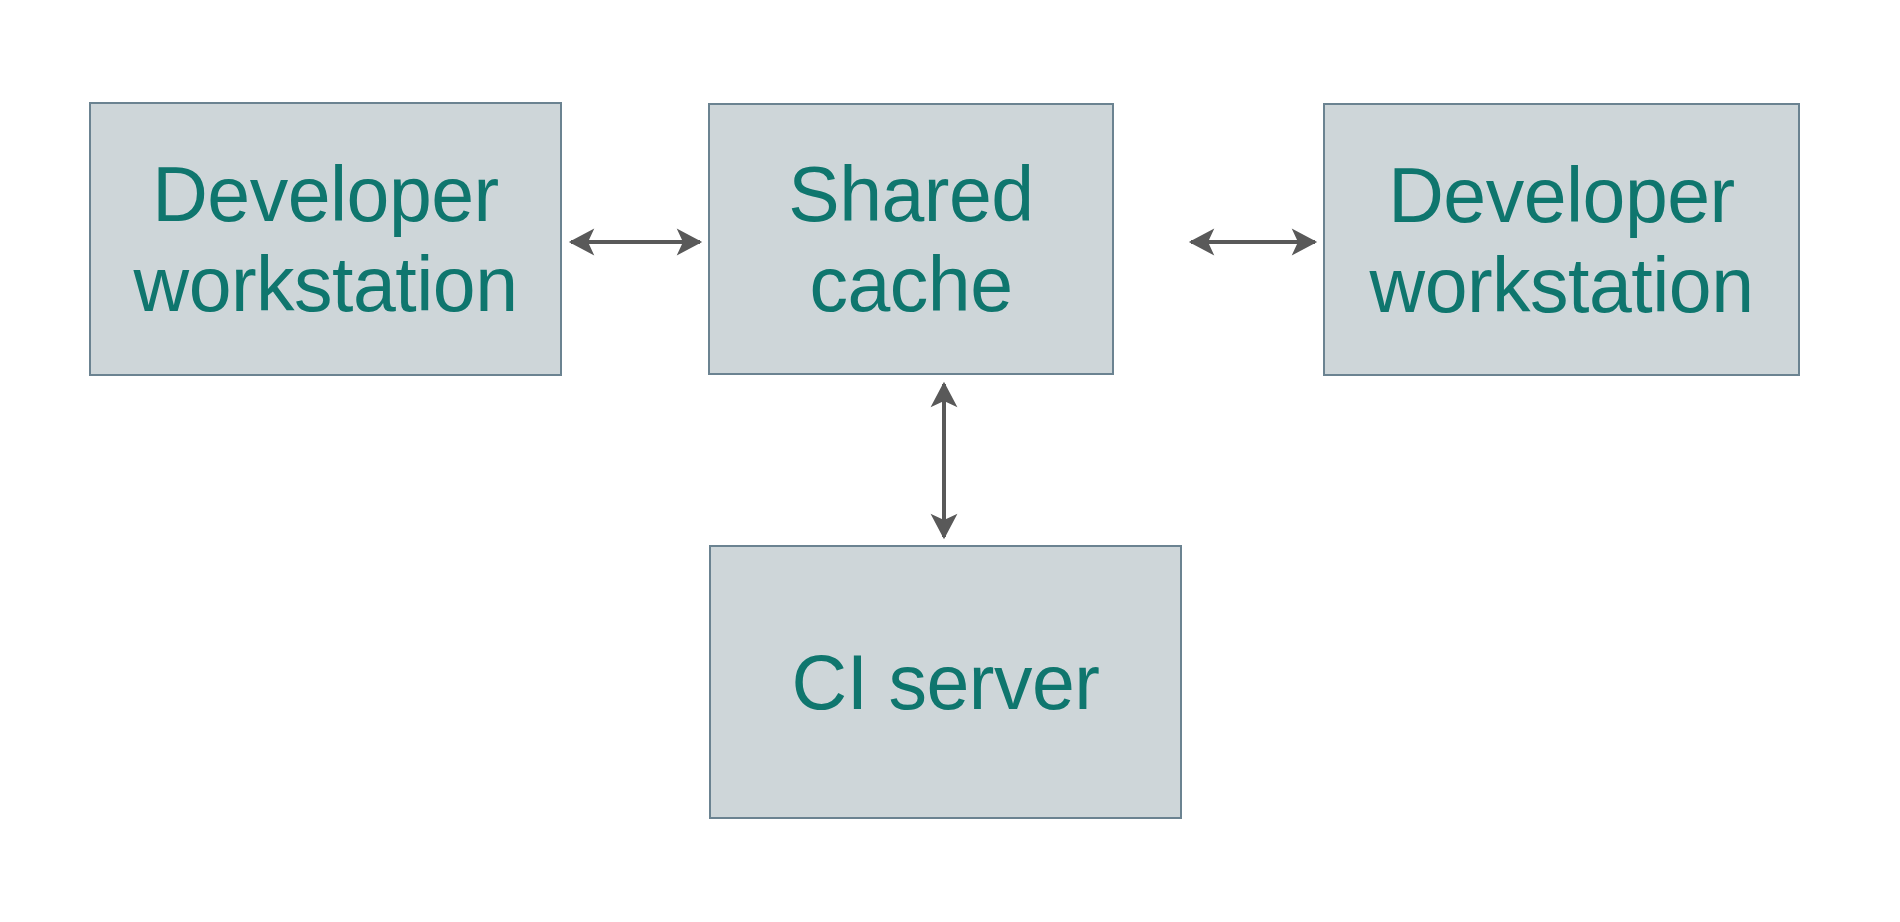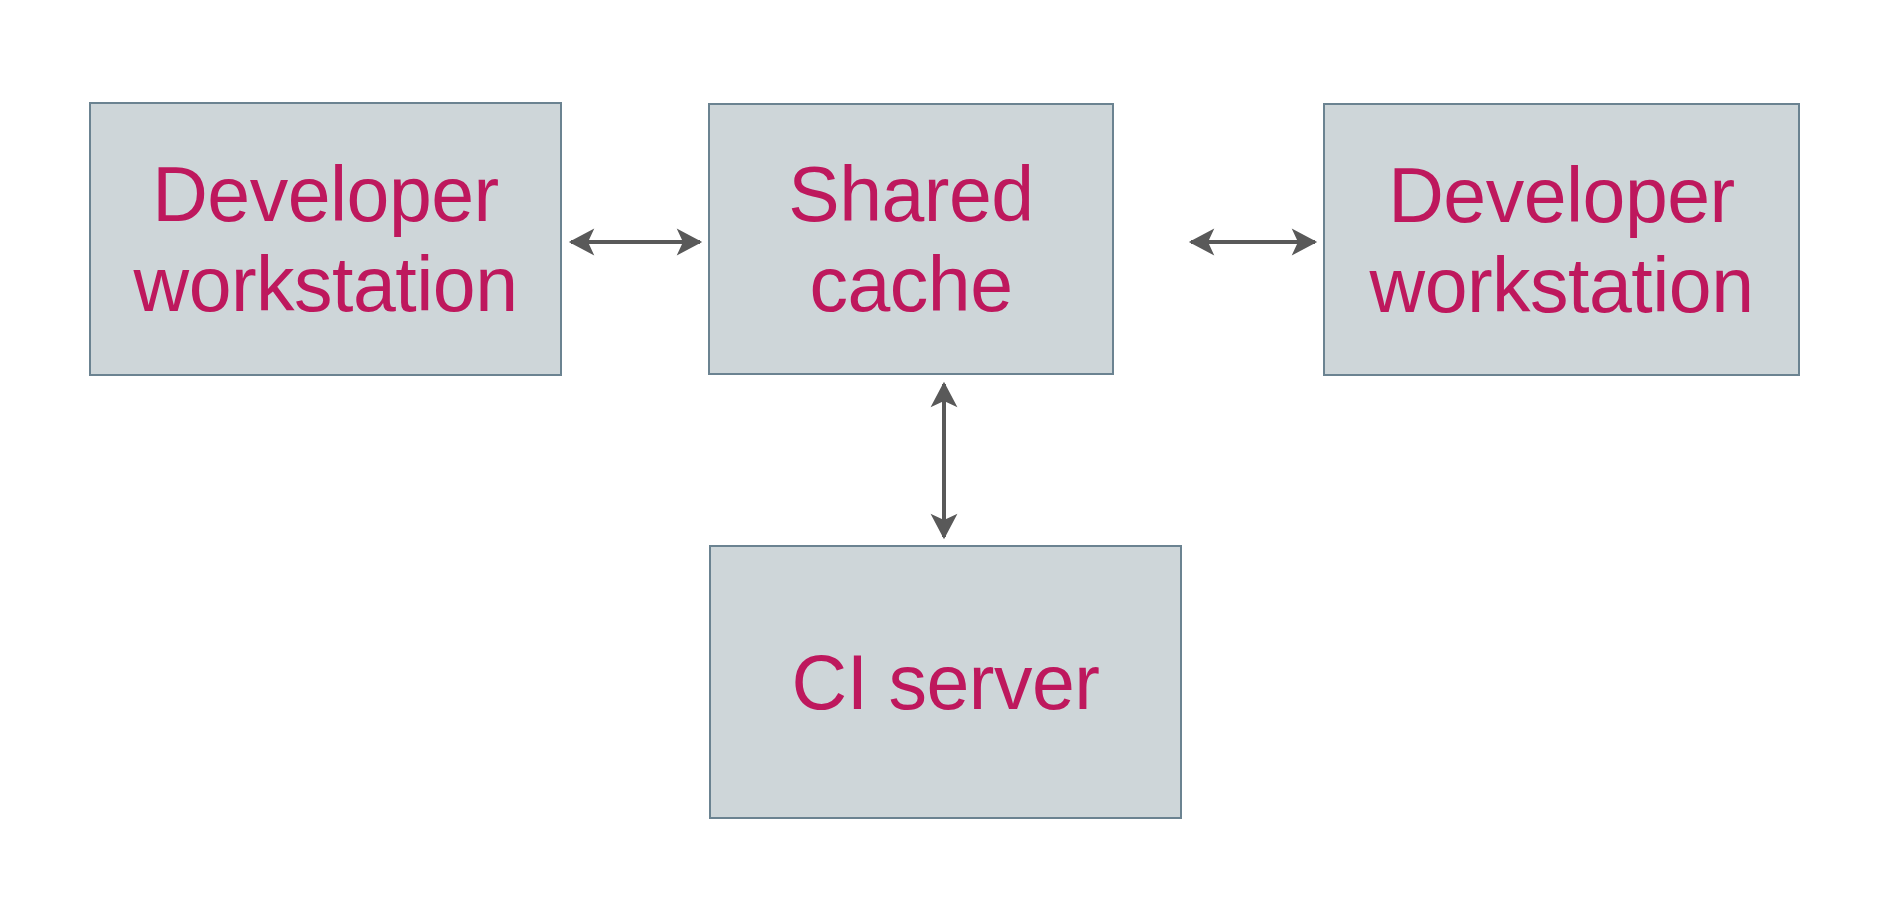--- a/index.html
+++ b/index.html
@@ -26,21 +26,21 @@
     display: flex;
     align-items: center;
     justify-content: center;
     text-align: center;
   }
   .node-label {
     font-family: "Liberation Sans", "DejaVu Sans", sans-serif;
     font-size: 77px;
     line-height: 90px;
     font-weight: 400;
-    color: #be185d;
+    color: #0f766e;
     letter-spacing: -0.5px;
     white-space: pre-line;
     padding: 0 10px;
   }
   .edge-layer {
     position: absolute;
     left: 0;
     top: 0;
     width: 1900px;
     height: 922px;

